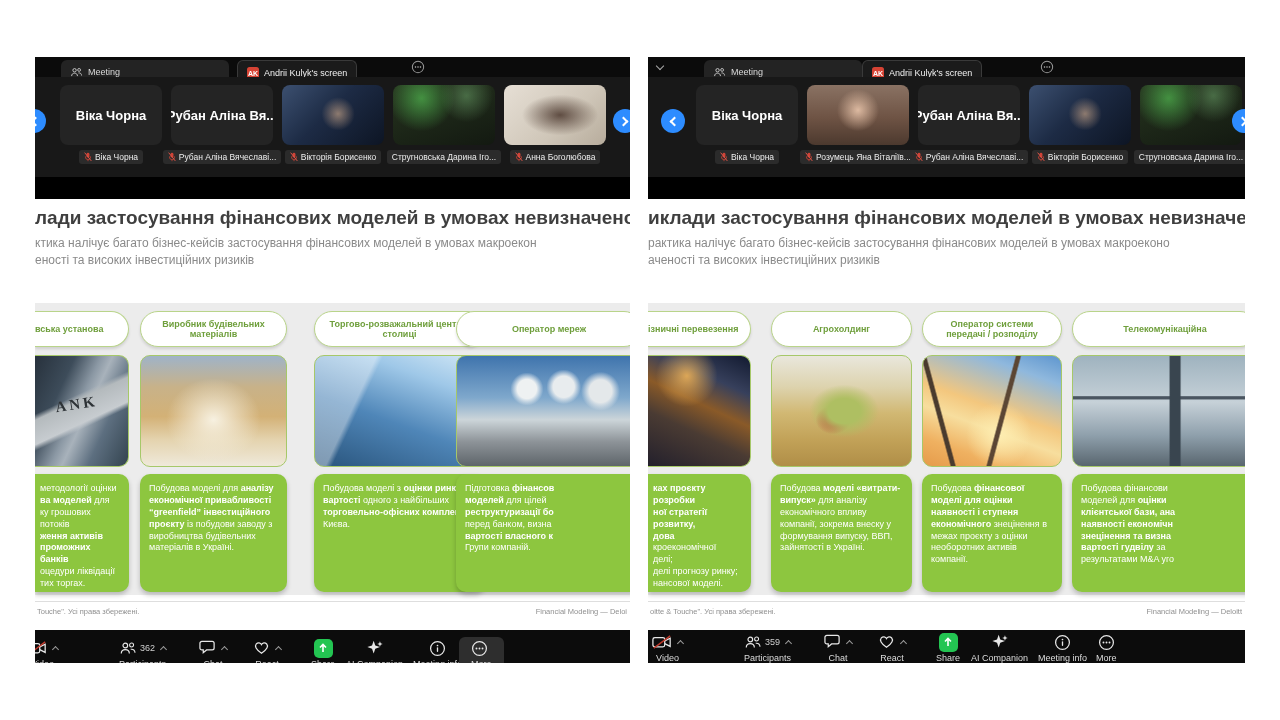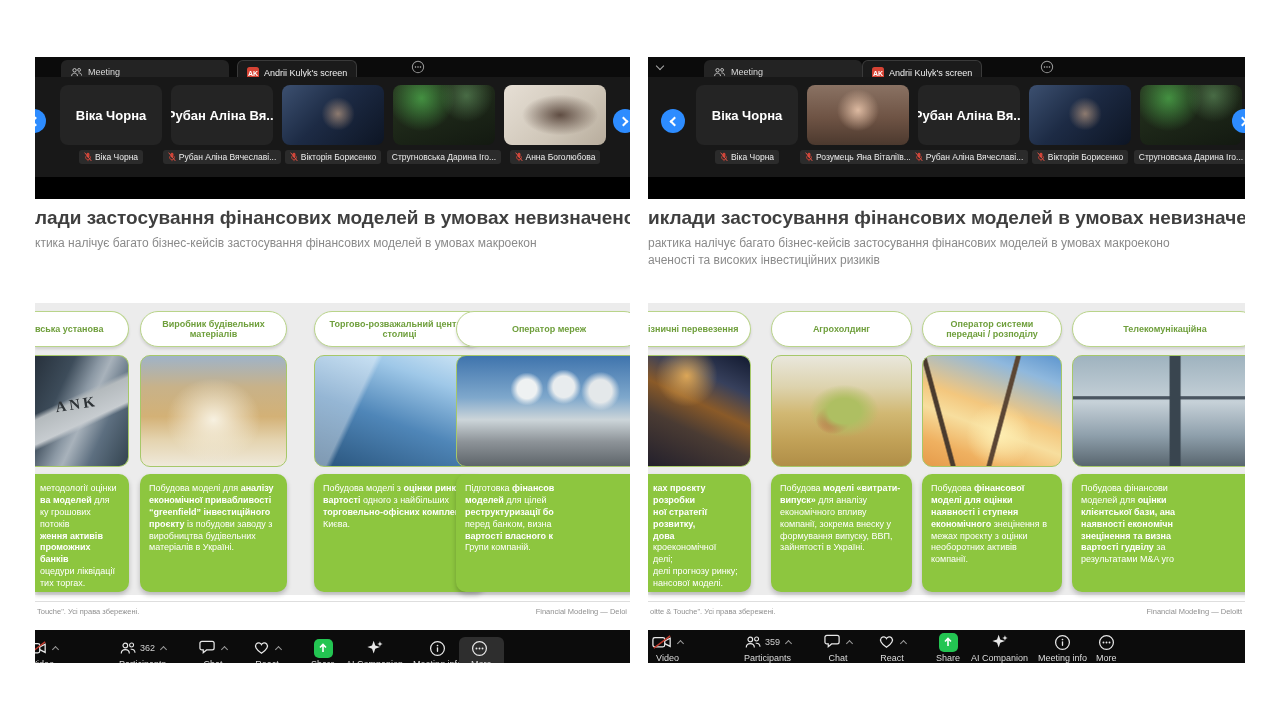--- a/index.html
+++ b/index.html
@@ -184,20 +184,21 @@
       </div>
     <div class="nav nav-next">
         <span class="arr-r"></span>
       </div>
   </div>
 
   <div class="share">
     <div class="slide">
       <div class="stitle">лади застосування фінансових моделей в умовах невизначеності?</div>
       <div class="ssub ssub1">ктика налічує багато бізнес-кейсів застосування фінансових моделей в умовах макроекон</div>
+      <div class="ssub ssub2">еності та високих інвестиційних ризиків</div>
       <div class="band"></div>
 
       <div class="card c1 crop-left">
         <div class="pill">
             <span>вська установа</span>
           </div>
         <div class="cimg im-bank">
             <span class="imtext">ANK</span>
           </div>
         <div class="cbody"><span>методології оцінки

